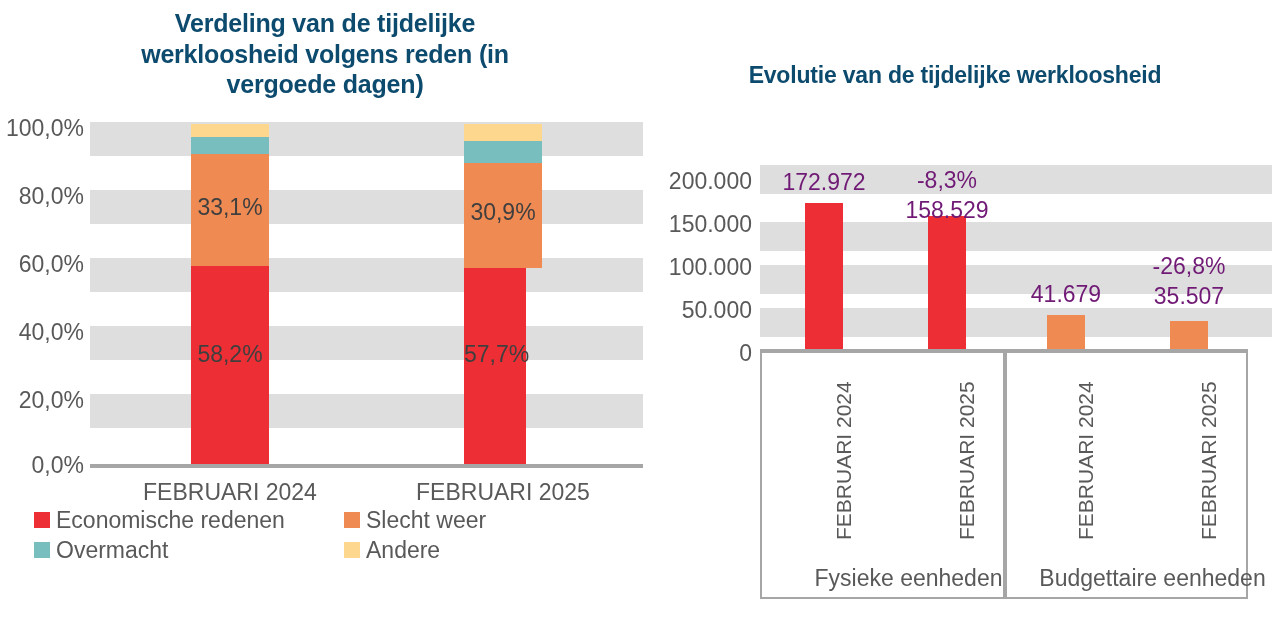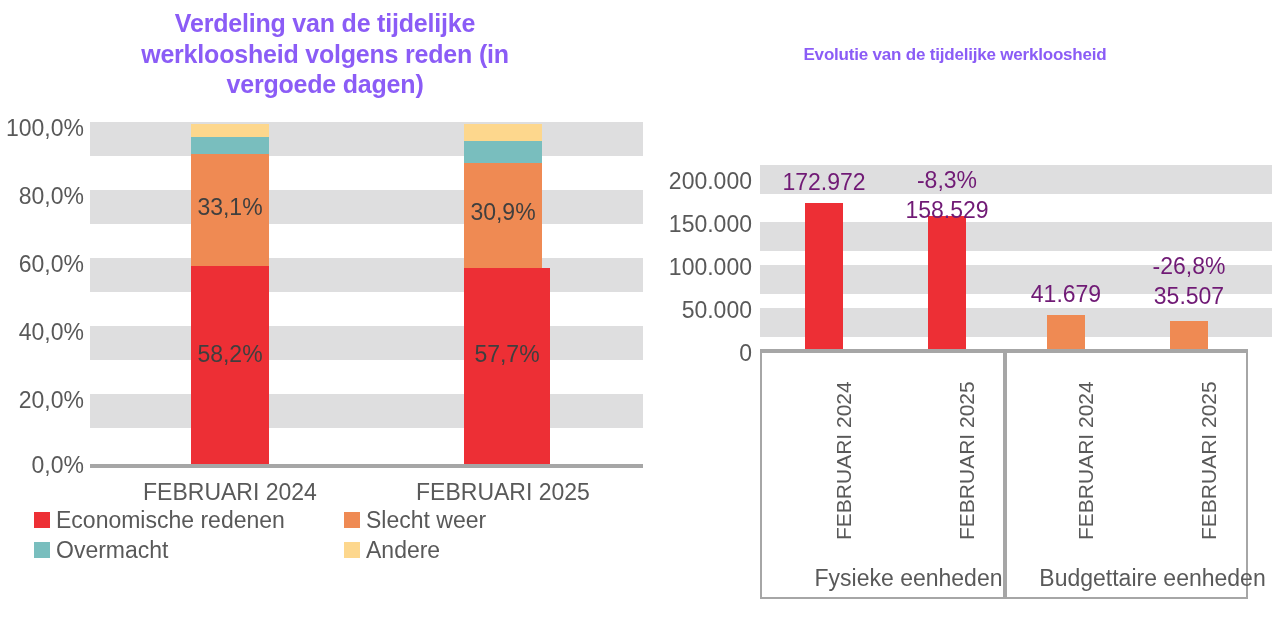--- a/index.html
+++ b/index.html
@@ -8,25 +8,25 @@
     width:1272px;height:637px;position:relative;overflow:hidden;
     font-family:"Liberation Sans","DejaVu Sans",sans-serif;
     color:#595959;
   }
   .panel{position:absolute;top:0;height:637px;}
   #left-panel{left:0;width:650px;}
   #right-panel{left:650px;width:622px;}
 
   .chart-title{
     position:absolute;left:0;right:0;
-    text-align:center;font-weight:bold;color:#8b5cf6;
+    text-align:center;font-weight:bold;color:#0c4a6e;
     line-height:1.22;letter-spacing:-0.2px;
   }
   #left-title{top:8px;font-size:25px;padding:0 108px 0 108px;}
-  #right-title{top:45px;font-size:17px;padding:0 92px 0 80px;}
+  #right-title{top:61px;font-size:23px;padding:0 92px 0 80px;}
 
   
   .band{position:absolute;background:#dededf;}
   .axis-line{position:absolute;background:#a6a6a6;}
   .ylabel{
     position:absolute;text-align:right;font-size:23px;color:#595959;
     white-space:nowrap;
   }
 
   
@@ -107,21 +107,21 @@
     <div style="position:absolute;left:464px;top:124px;width:78px;height:340px;border-radius:16px;">
 
       <div class="seg" style="left:0;top:0px;width:78px;height:16.7px;background:#fdd78d;"></div>
 
       <div class="seg" style="left:0;top:16.7px;width:78px;height:22.1px;background:#79bebe;"></div>
 
       <div class="seg" style="left:0;top:38.8px;width:78px;height:105.1px;background:#ef8a53;">
         <div class="seg-label" style="top:36px;">30,9%</div>
       </div>
 
-      <div class="seg" style="left:0;top:143.9px;width:86px;height:196.1px;background:#ed2f35;">
+      <div class="seg" style="left:0;top:143.9px;width:62px;height:196.1px;background:#ed2f35;">
         <div class="seg-label" style="top:73px;">57,7%</div>
       </div>
     </div>
 
     <div class="cat-label" style="left:90px;top:479px;width:280px;">FEBRUARI 2024</div>
     <div class="cat-label" style="left:363px;top:479px;width:280px;">FEBRUARI 2025</div>
 
     <div id="legend">
       <div class="legend-row">
         <div class="legend-item i0">

